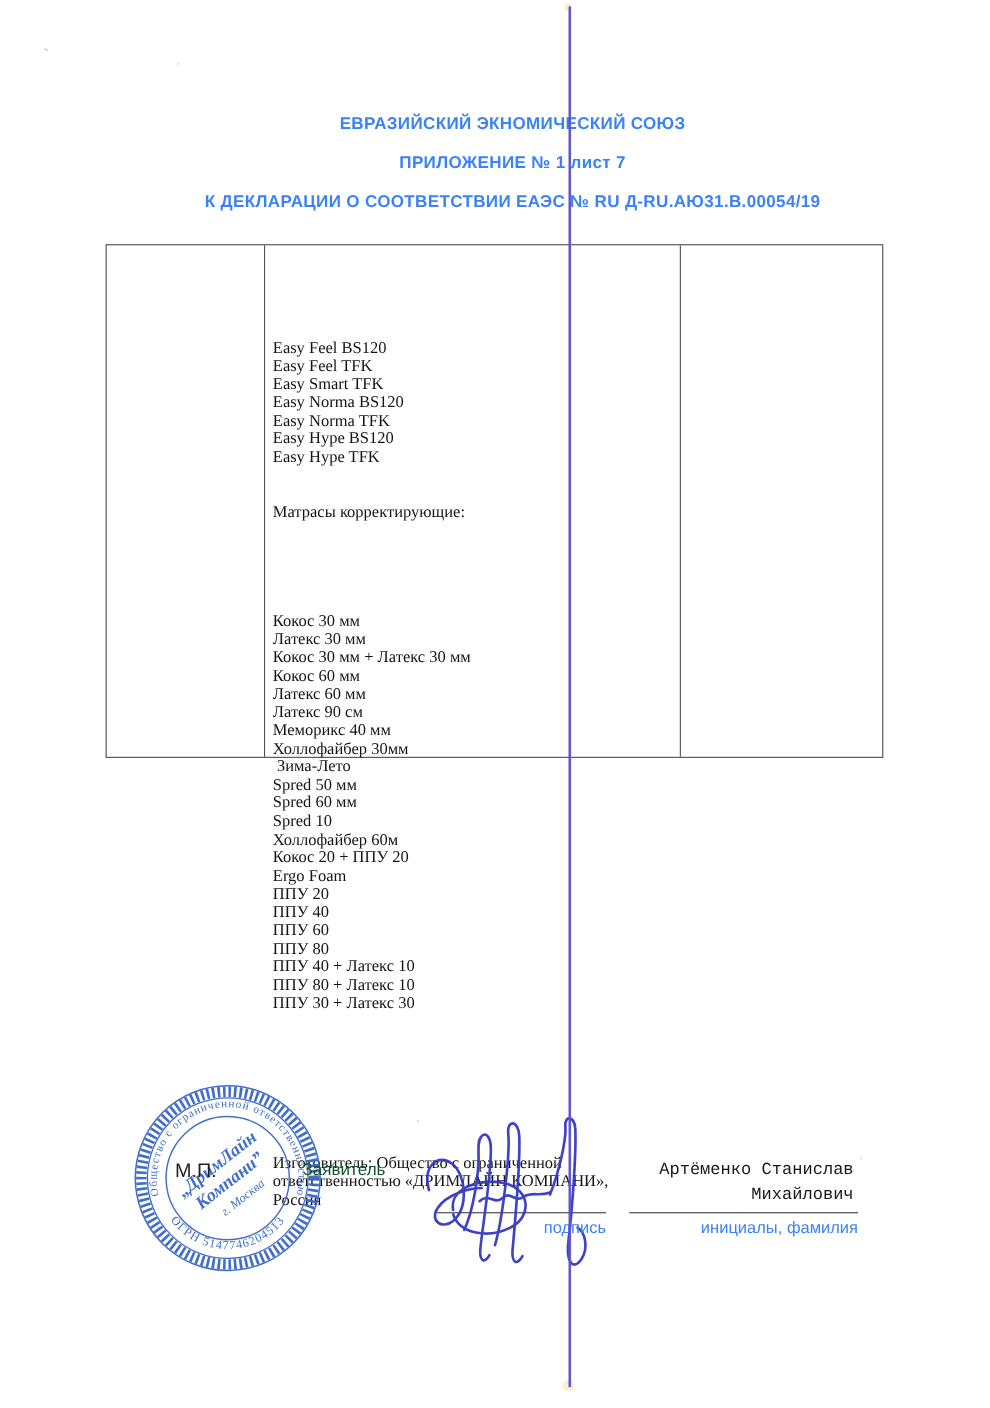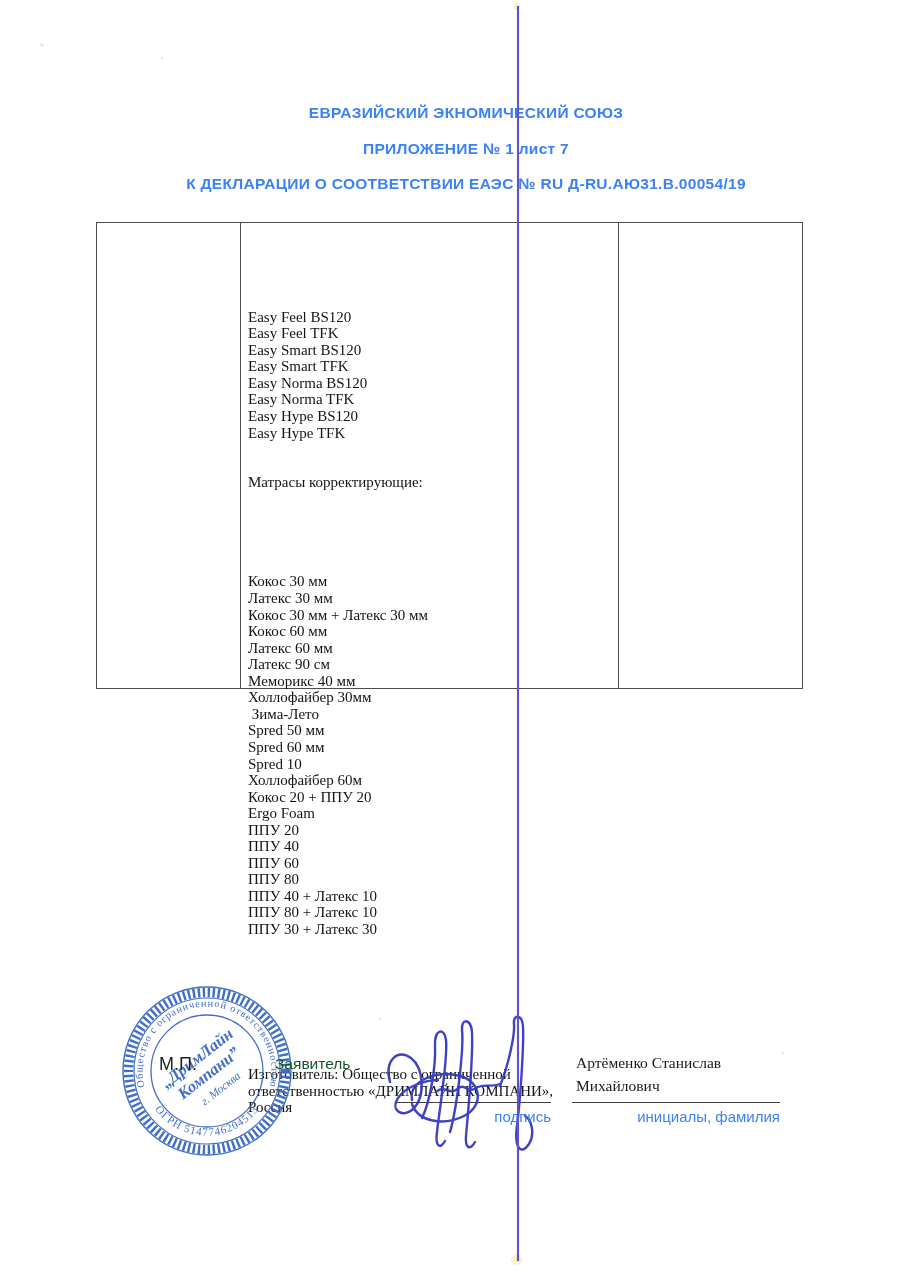--- a/index.html
+++ b/index.html
@@ -29,22 +29,22 @@
   .applicant-label{position:absolute;left:275px;top:1055px;font-size:15.5px;color:#14532d;z-index:6;}
 
   .sig-svg{position:absolute;left:378px;top:1010px;z-index:5;}
   .sig-line{position:absolute;height:1.4px;background:#3f3f3f;z-index:3;}
   #sigline1{left:397px;top:1102px;width:154px;}
   #sigline2{left:572px;top:1102px;width:208px;}
   .caption{position:absolute;font-size:15px;color:#3b82f6;text-align:right;z-index:6;}
   #cap-sign{left:397px;top:1108px;width:154px;}
   #cap-name{left:572px;top:1108px;width:208px;}
 
-  .name-block{position:absolute;left:576px;top:1052px;width:200px;text-align:left;
-    font-family:Liberation Serif, serif;font-size:15.5px;line-height:22.5px;color:#191919;}
+  .name-block{position:absolute;left:576px;top:1052px;width:200px;text-align:right;
+    font-family:Liberation Mono, monospace;font-size:15.5px;line-height:22.5px;color:#191919;}
 
   .fold-line{position:absolute;left:517px;top:6px;width:2px;height:1255px;
     background:var(--fold-line);z-index:30;box-shadow:0 0 1px rgba(99,82,207,.7);}
   .fold-nick{position:absolute;background:#f6efc4;border-radius:50%;opacity:.8;z-index:29;}
   #nick-top{left:513px;top:3px;width:7px;height:7px;}
   #nick-bot{left:511px;top:1255px;width:11px;height:10px;}
 
   .speck{position:absolute;background:#b5b5b5;border-radius:50%;opacity:.5;z-index:2;}
   #sp1{left:40px;top:44px;width:4px;height:2px;transform:rotate(35deg);}
   #sp2{left:161px;top:57px;width:2px;height:2px;}
@@ -60,21 +60,21 @@
 <div class="header-line" id="hl1">ЕВРАЗИЙСКИЙ ЭКНОМИЧЕСКИЙ СОЮЗ</div>
 <div class="header-line" id="hl2">ПРИЛОЖЕНИЕ № 1 лист 7</div>
 <div class="header-line" id="hl3">К ДЕКЛАРАЦИИ О СООТВЕТСТВИИ ЕАЭС № RU Д-RU.АЮ31.В.00054/19</div>
 
 <div class="table-frame">
   <div class="v-div" id="vd1"></div>
   <div class="v-div" id="vd2"></div>
   <div class="cell-content">
     <div>
       
-    <div>Easy Feel BS120</div><div>Easy Feel TFK</div><div>Easy Smart BS120</div><div>Easy Smart TFK</div><div>Easy Norma BS120</div><div>Easy Norma TFK</div><div>Easy Hype BS120</div><div>Easy Hype TFK</div></div>
+    <div>Easy Feel BS120</div><div>Easy Feel TFK</div><div>Easy Smart TFK</div><div>Easy Norma BS120</div><div>Easy Norma TFK</div><div>Easy Hype BS120</div><div>Easy Hype TFK</div></div>
     <div class="section-heading">Матрасы корректирующие:</div>
     <div>
       
     <div>Кокос 30 мм</div><div>Латекс 30 мм</div><div>Кокос 30 мм + Латекс 30 мм</div><div>Кокос 60 мм</div><div>Латекс 60 мм</div><div>Латекс 90 см</div><div>Меморикс 40 мм</div><div>Холлофайбер 30мм</div><div> Зима-Лето</div><div>Spred 50 мм</div><div>Spred 60 мм</div><div>Spred 10</div><div>Холлофайбер 60м</div><div>Кокос 20 + ППУ 20</div><div>Ergo Foam</div><div>ППУ 20</div><div>ППУ 40</div><div>ППУ 60</div><div>ППУ 80</div><div>ППУ 40 + Латекс 10</div><div>ППУ 80 + Латекс 10</div><div>ППУ 30 + Латекс 30</div></div>
     <div class="list-spacer"></div>
     <div>
       
     <div>Изготовитель: Общество с ограниченной</div><div>ответственностью «ДРИМЛАЙН КОМПАНИ»,</div><div>Россия</div></div>
   </div>
 </div>

